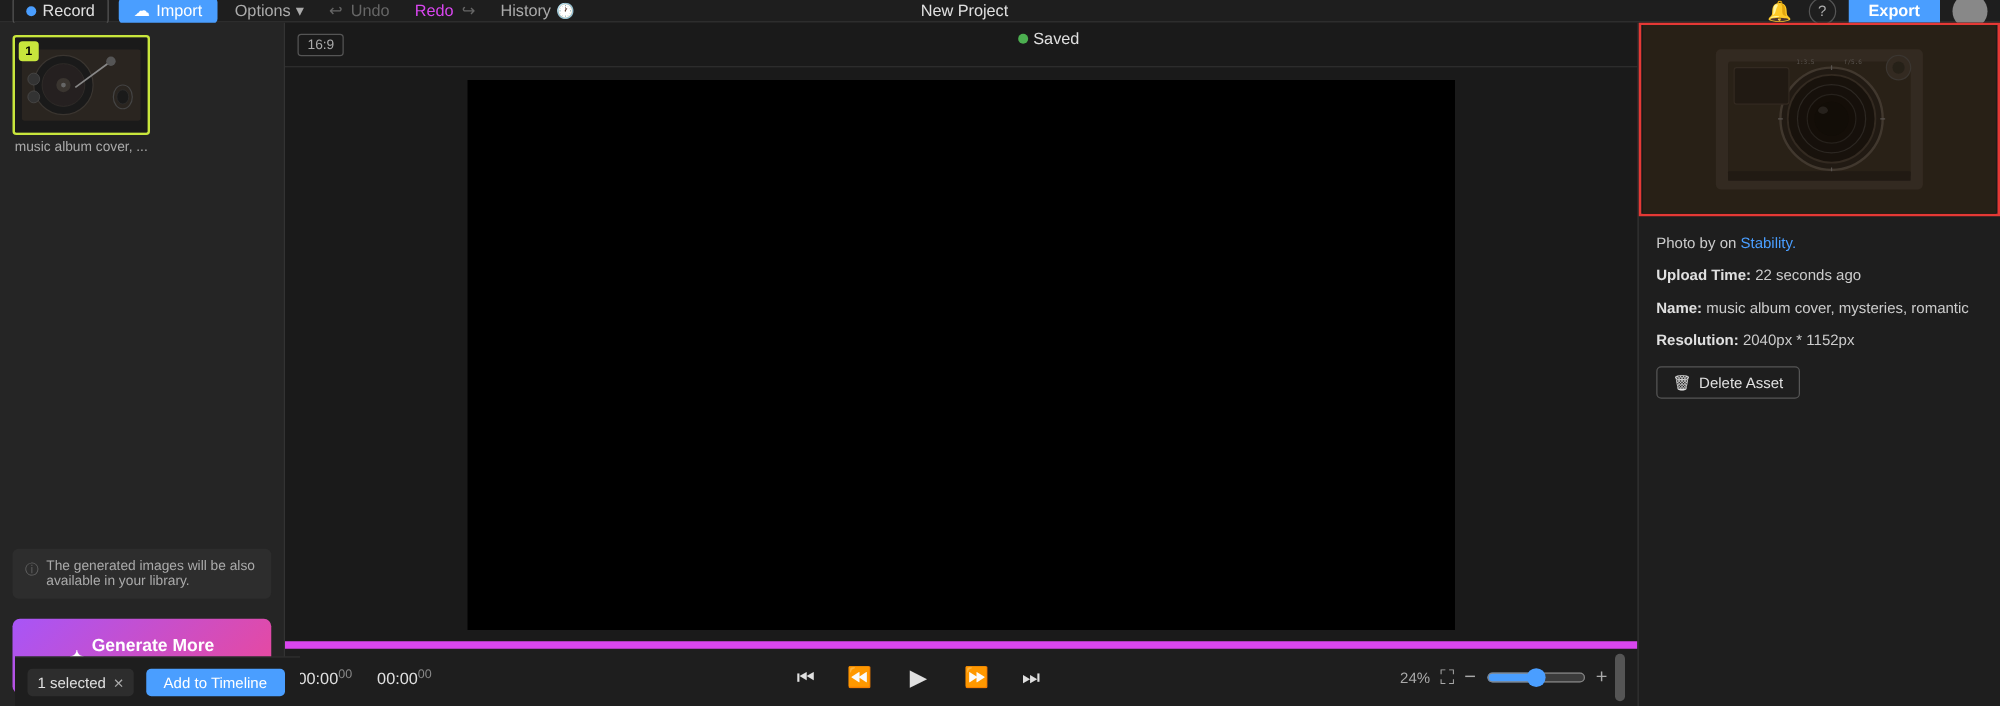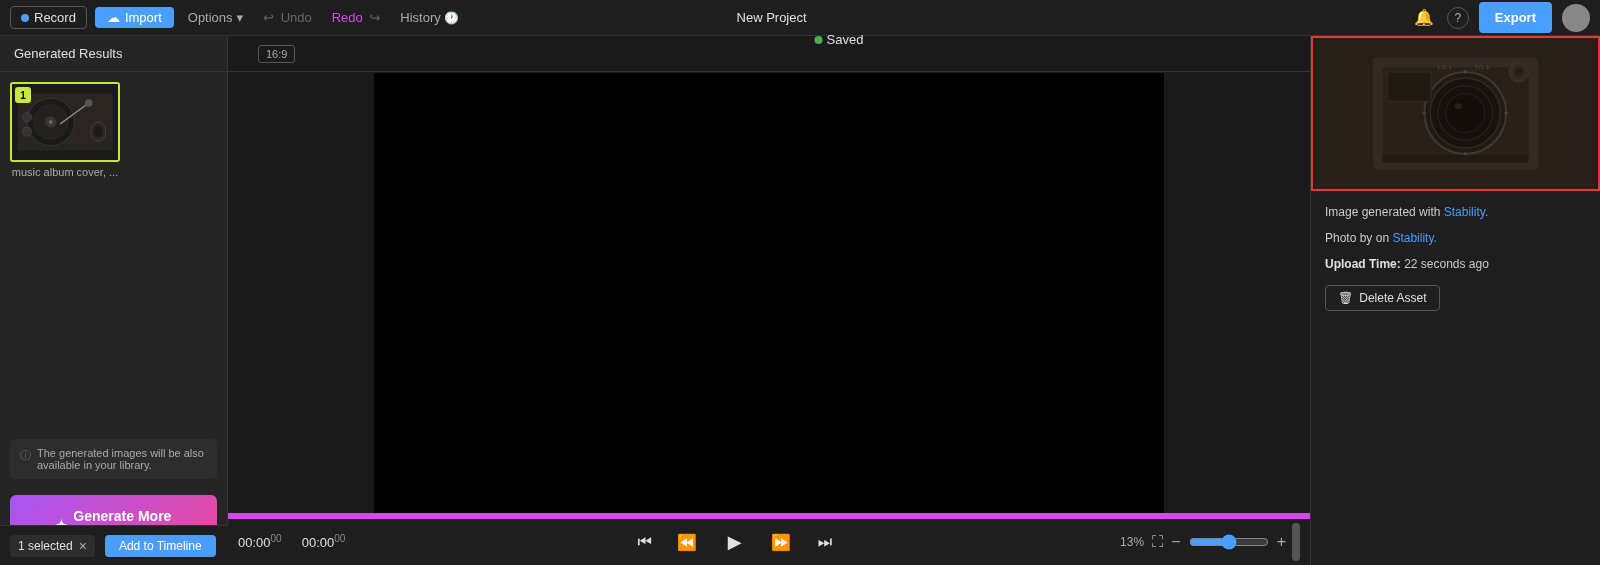--- a/index.html
+++ b/index.html
@@ -9,21 +9,21 @@
       color: #e0e0e0;
       width: 1600px;
       height: 565px;
       overflow: hidden;
       display: flex;
       flex-direction: column;
     }
 
     
     .topbar {
-      height: 36px;
+      height: 18px;
       background: #1e1e1e;
       display: flex;
       align-items: center;
       padding: 0 10px;
       gap: 8px;
       border-bottom: 1px solid #333;
       flex-shrink: 0;
     }
     .topbar-left {
       display: flex;
@@ -279,21 +279,20 @@
       padding: 0 10px;
       gap: 6px;
       border-bottom: 1px solid #333;
     }
     .aspect-badge {
       border: 1px solid #555;
       border-radius: 3px;
       color: #aaa;
       font-size: 11px;
       padding: 2px 7px;
-      margin-left: 20px;
     }
     .canvas-preview {
       flex: 1;
       display: flex;
       align-items: center;
       justify-content: center;
       background: #1a1a1a;
     }
     .black-canvas {
       background: #000;
@@ -519,21 +518,20 @@
     <button class="btn-icon">🔔</button>
     <button class="btn-icon" style="border:1px solid #555;border-radius:50%;width:22px;height:22px;font-size:12px;display:flex;align-items:center;justify-content:center;">?</button>
     <button class="btn-export">Export</button>
     <div class="avatar"></div>
   </div>
 </div>
 
 <div class="main-content">
 
   <div class="left-panel">
-    <div class="left-panel-title">Generated Results</div>
     <div class="results-grid">
       <div class="result-item">
         <div class="result-thumb">
           <div class="result-badge">1</div>
           <div class="result-thumb-inner">
 
             <svg class="camera-svg" viewBox="0 0 110 80" xmlns="http://www.w3.org/2000/svg">
               <rect width="110" height="80" fill="#1a1a1a"></rect>
 
               <rect x="5" y="10" width="100" height="60" fill="#2a2520" rx="2"></rect>
@@ -587,21 +585,21 @@
 
       <div class="playback-controls">
         <button class="ctrl-btn">⏮</button>
         <button class="ctrl-btn">⏪</button>
         <button class="play-btn">▶</button>
         <button class="ctrl-btn">⏩</button>
         <button class="ctrl-btn">⏭</button>
       </div>
 
       <div class="timeline-right">
-        <span class="zoom-pct">13%</span>
+        <span class="zoom-pct">24%</span>
         <button class="fullscreen-btn">⛶</button>
         <span style="color:#aaa;font-size:16px;">−</span>
         <input type="range" class="zoom-slider" min="0" max="100" value="50" style="">
         <span style="color:#aaa;font-size:16px;">+</span>
       </div>
       <div class="timeline-scrollbar"></div>
     </div>
   </div>
 
   <div class="right-panel">
@@ -638,36 +636,39 @@
         <text x="126" y="32" fill="#555" font-size="5" font-family="monospace">1:3.5</text>
         <text x="165" y="32" fill="#555" font-size="5" font-family="monospace">f/5.6</text>
 
         <rect x="70" y="120" width="150" height="8" fill="#141210" rx="1"></rect>
 
         <rect width="290" height="155" fill="#6b4c2a" opacity="0.15"></rect>
       </svg>
     </div>
     <div class="asset-info">
       <div class="asset-info-line">
-        <span>Image generated with </span><span class="link-text">Stability.</span>
-      </div>
-      <div class="asset-info-line">
         <span>Photo by on </span><span class="link-text">Stability.</span>
       </div>
       <div class="asset-info-line">
         <strong>Upload Time:</strong>&nbsp;<span>22 seconds ago</span>
       </div>
+      <div class="asset-info-line">
+        <strong>Name:</strong>&nbsp;<span>music album cover, mysteries, romantic</span>
+      </div>
+      <div class="asset-info-line">
+        <strong>Resolution:</strong>&nbsp;<span>2040px * 1152px</span>
+      </div>
       <button class="delete-btn">
         <span>🗑</span>
         <span>Delete Asset</span>
       </button>
     </div>
   </div>
 
 </div>
 
-<div style="position:fixed; bottom:0; left:0; width:228px; height:40px; background:#1e1e1e; border-top:1px solid #333; display:flex; align-items:center; padding:0 10px; gap:10px; z-index:10;">
+<div style="position:fixed; bottom:0; left:12px; width:228px; height:40px; background:#1e1e1e; border-top:1px solid #333; display:flex; align-items:center; padding:0 10px; gap:10px; z-index:10;">
   <div class="selected-badge">
     <span>1 selected</span>
     <span class="selected-close">×</span>
   </div>
   <button class="btn-add-timeline">Add to Timeline</button>
 </div>
 
 </body></html>

